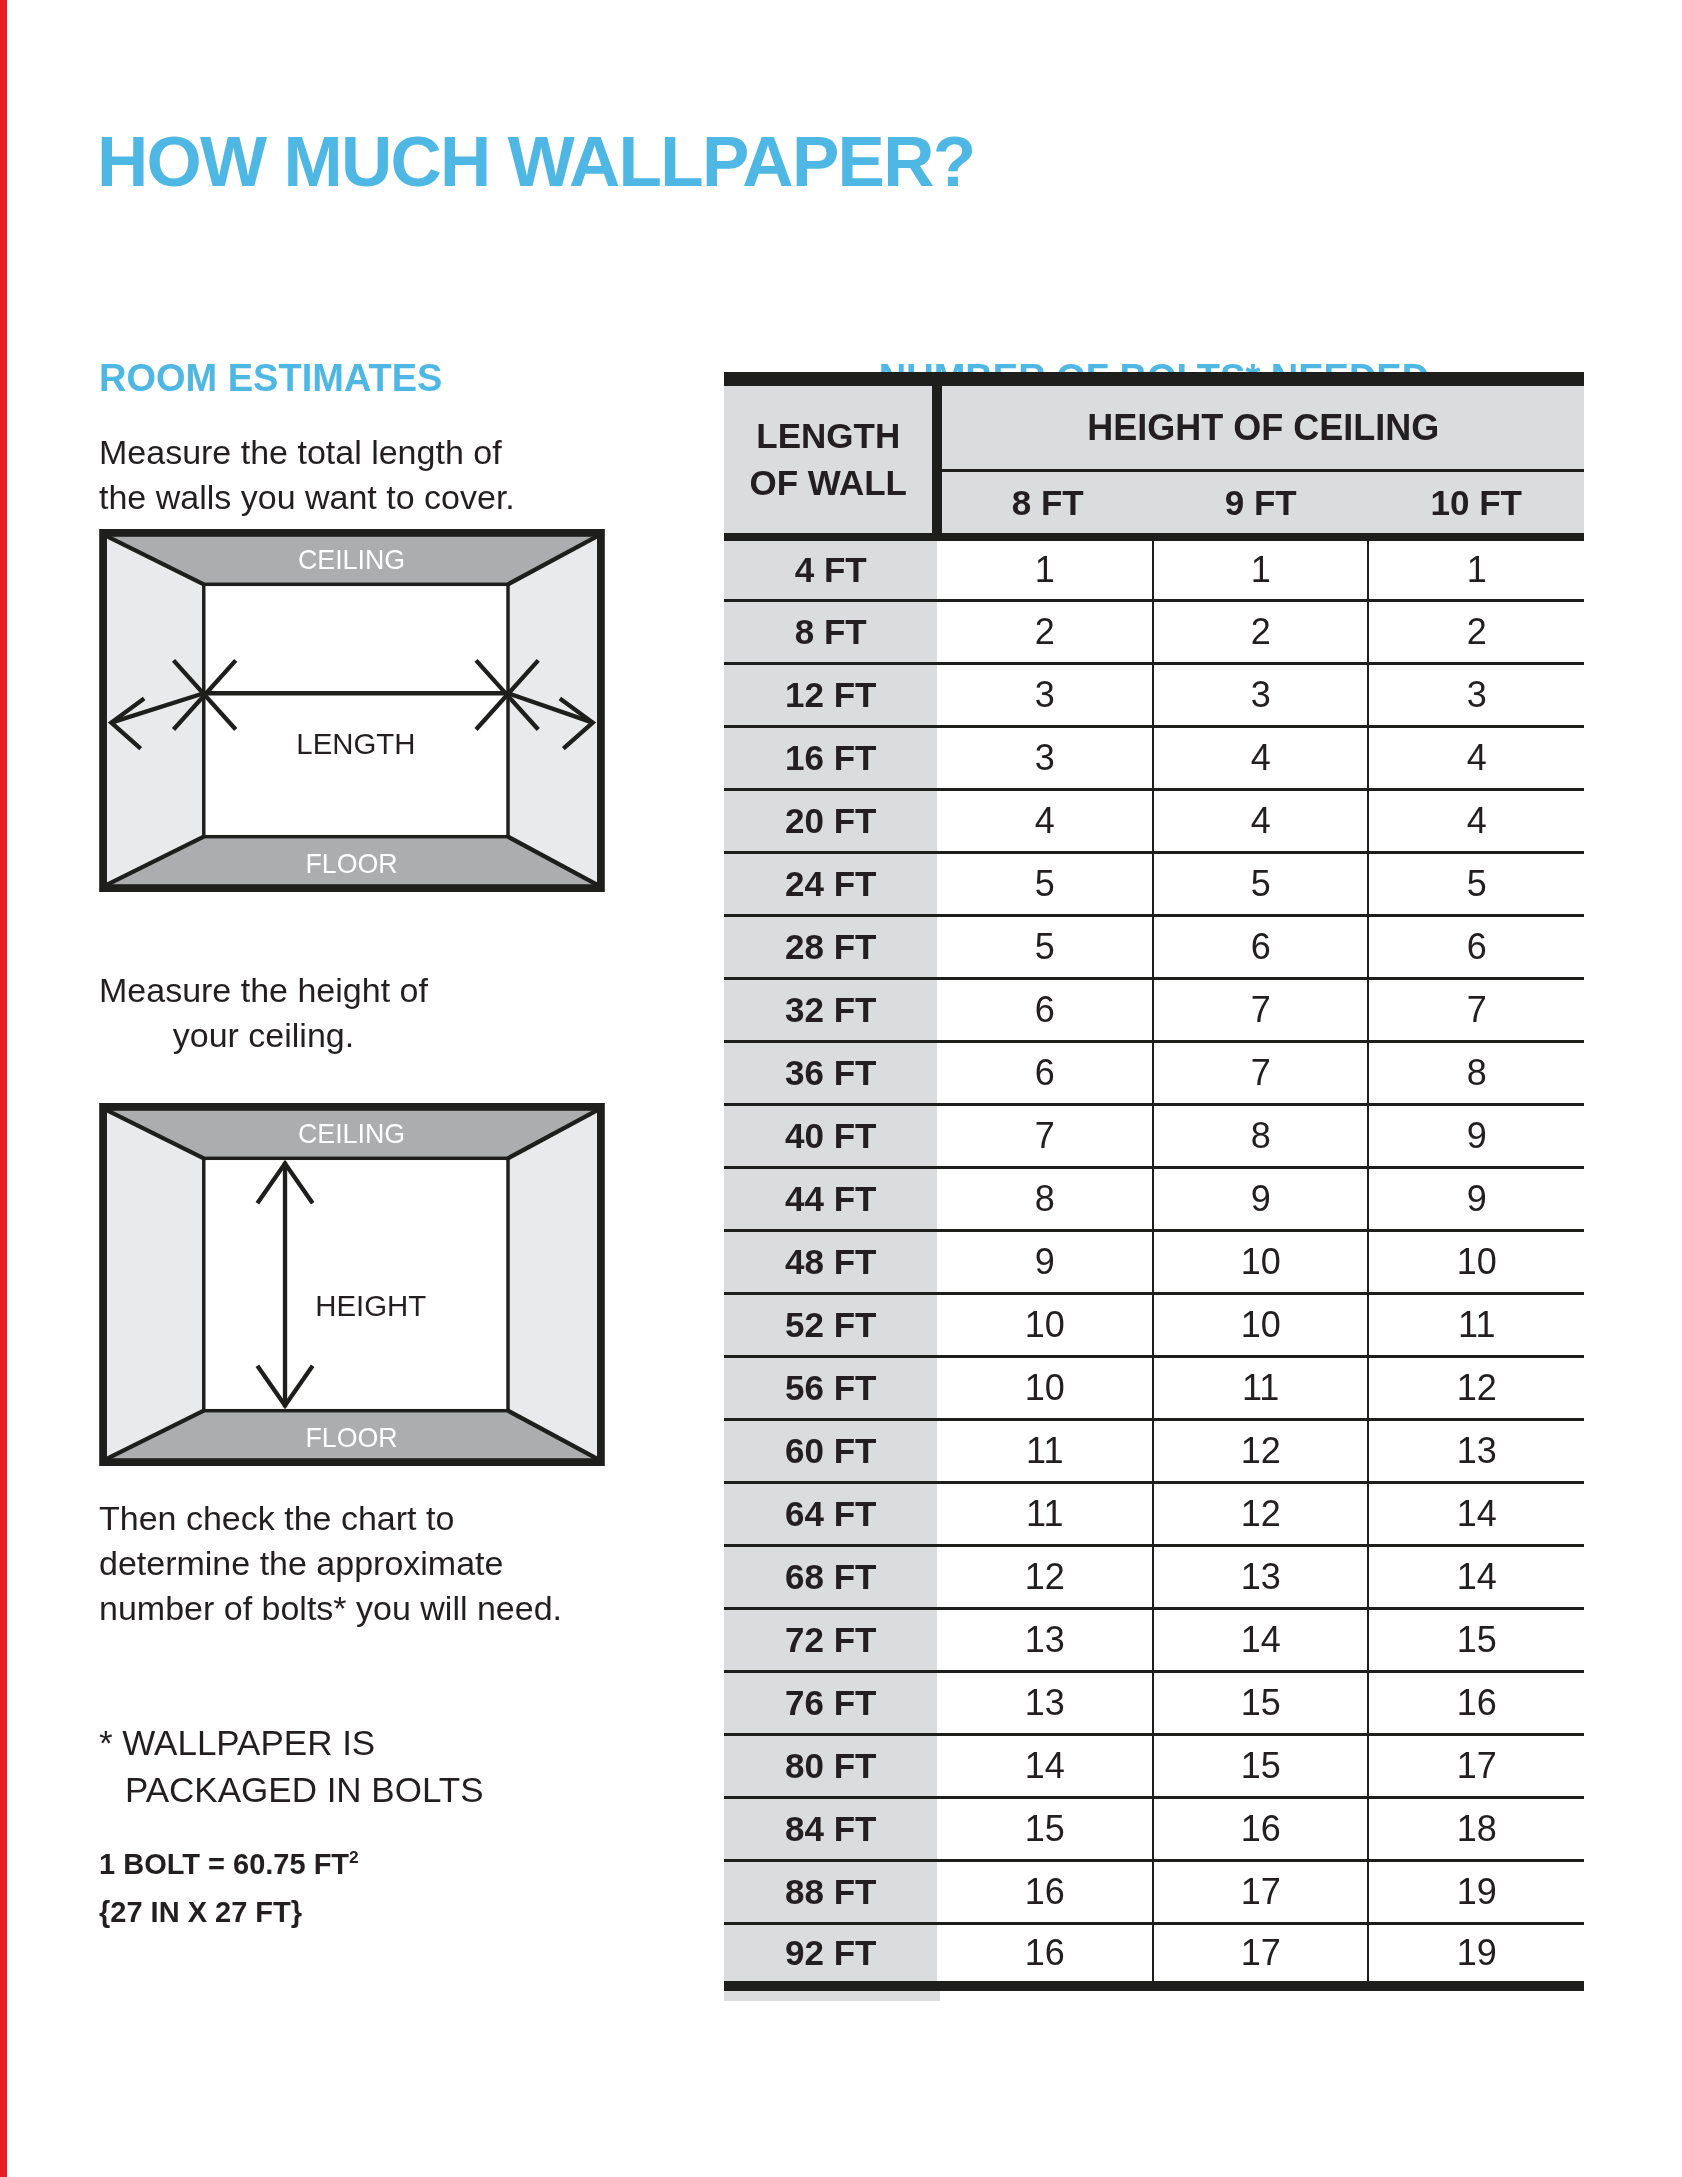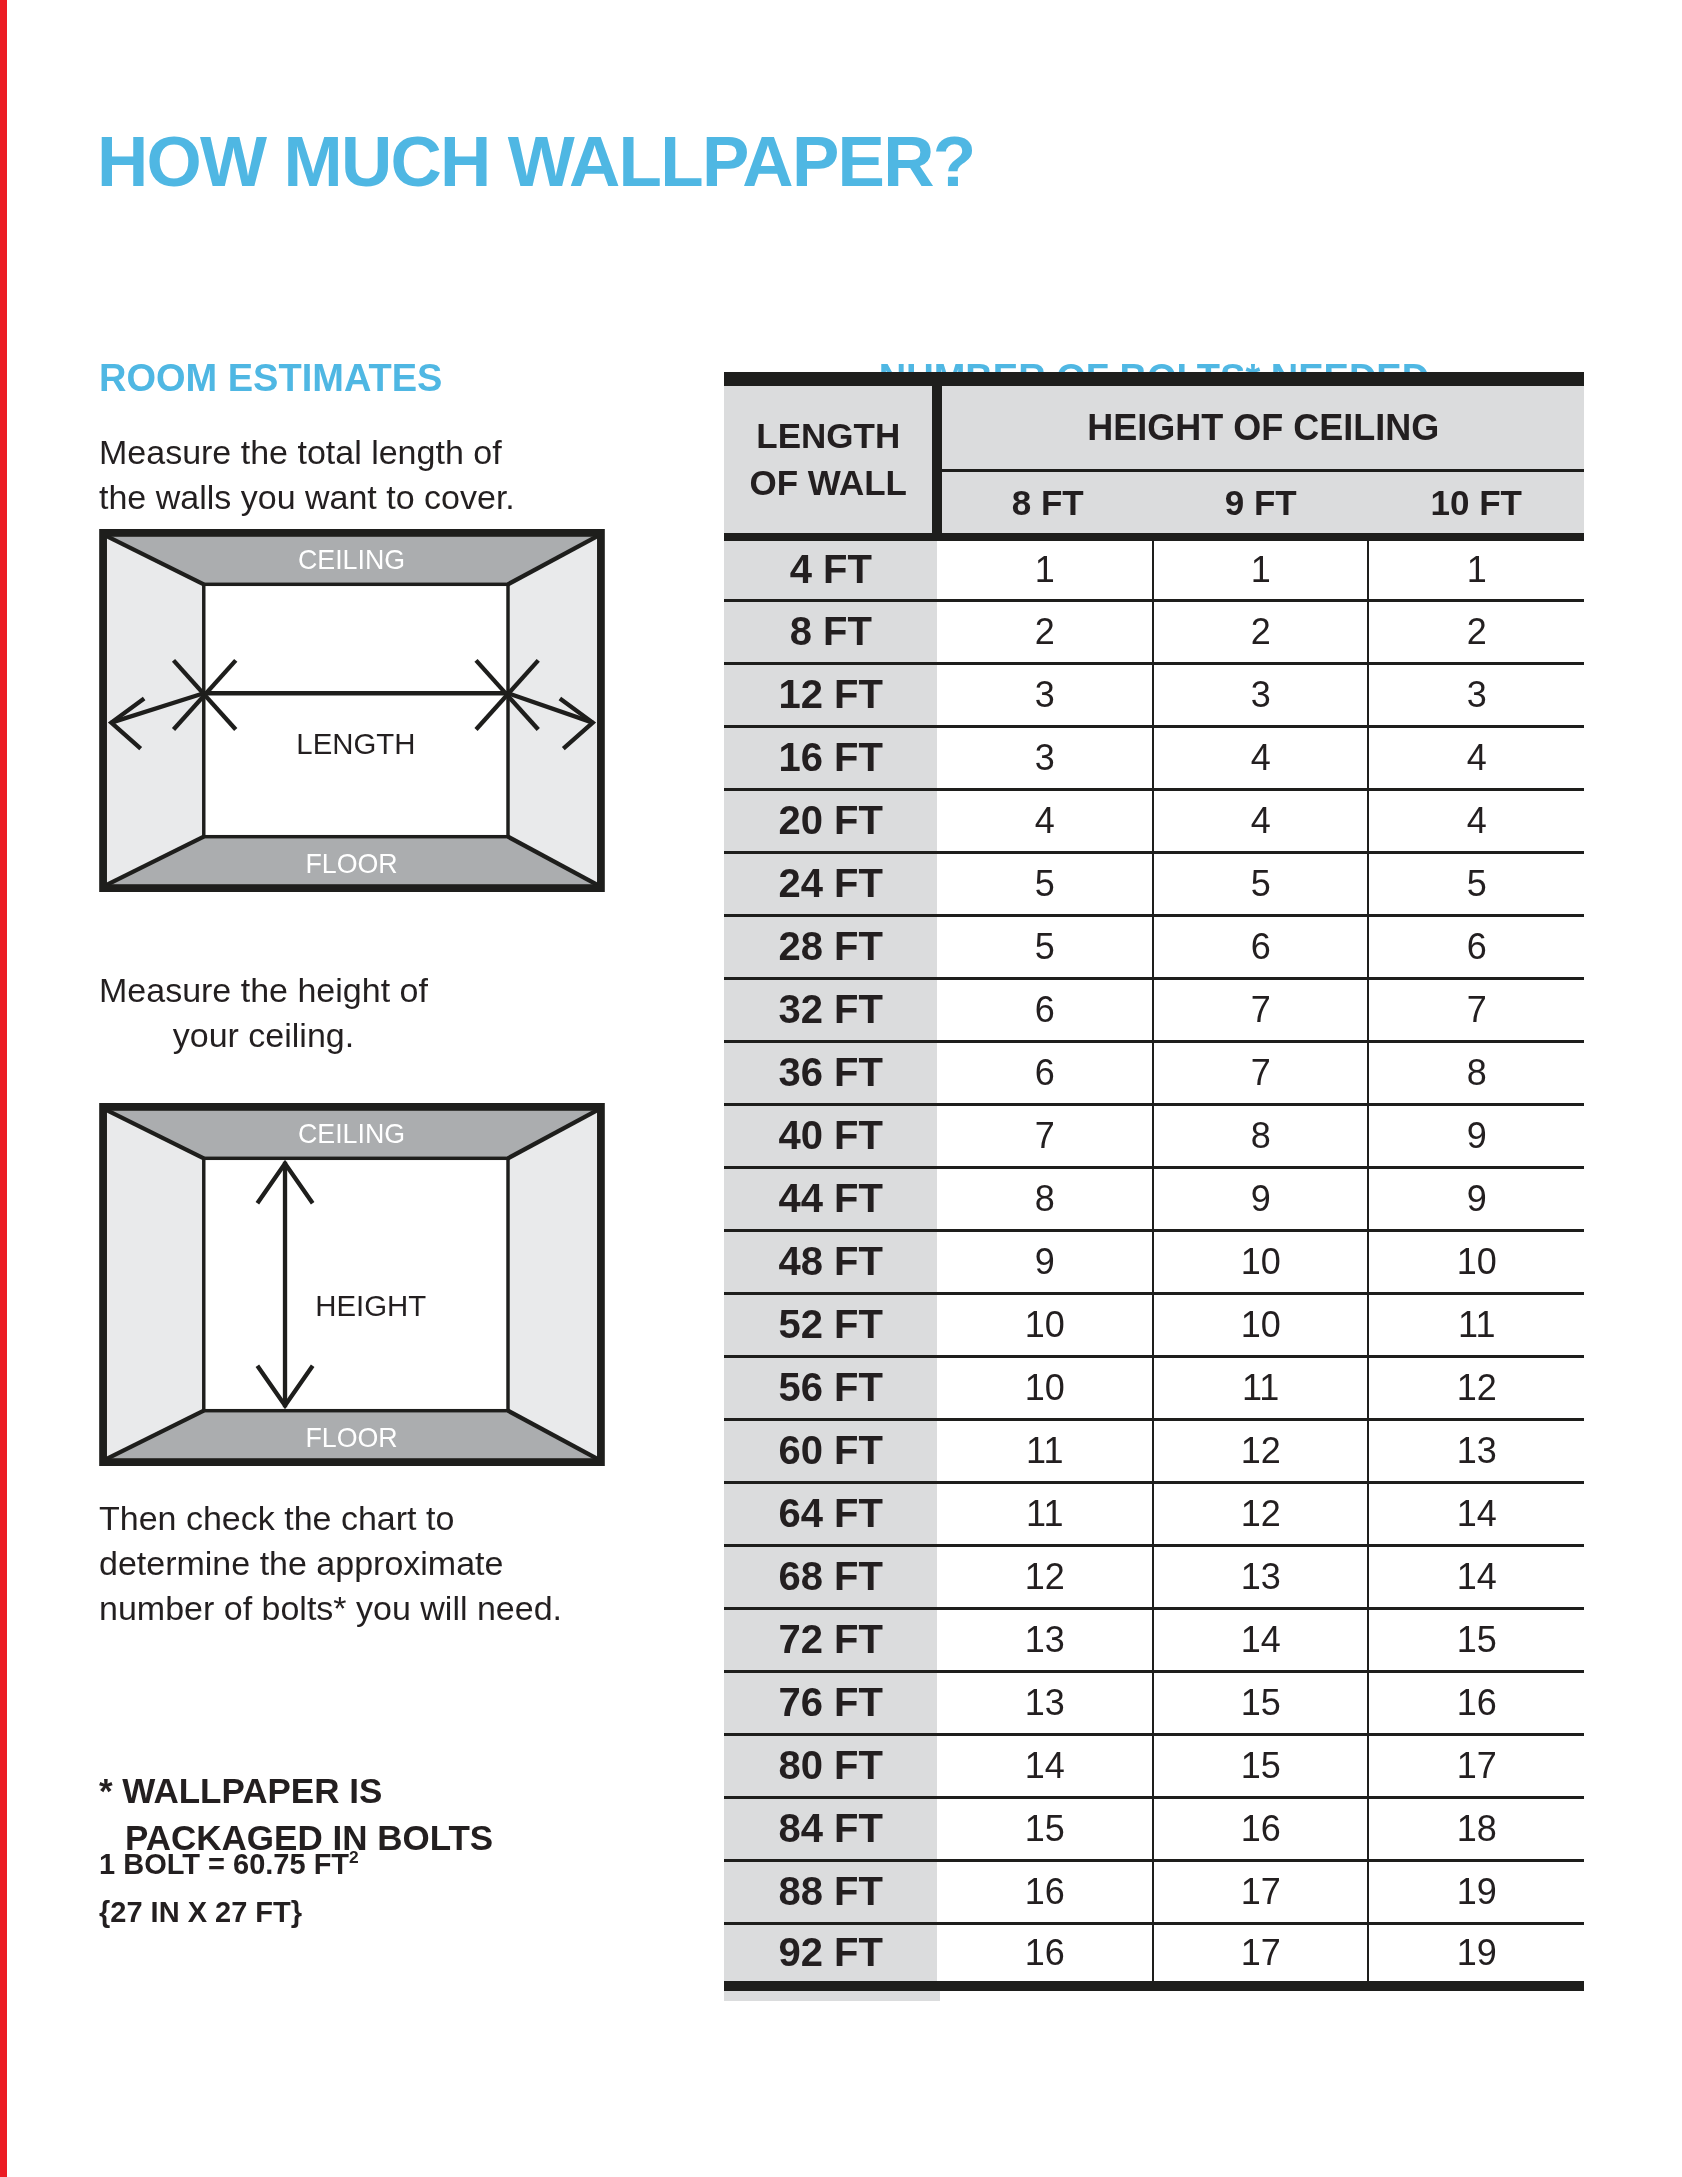--- a/index.html
+++ b/index.html
@@ -14,42 +14,42 @@
   
   .page-title{left:97px;top:73px;font-size:71px;font-weight:bold;color:#4FB7E3;letter-spacing:-1.7px;white-space:nowrap;}
   .sec-head{font-size:38px;font-weight:bold;color:#4FB7E3;white-space:nowrap;}
   .left-head{left:99px;top:325px;}
   .table-head{left:724px;top:325px;width:860px;text-align:center;}
   
   .para{font-size:34px;line-height:45px;color:#231F20;}
   .p1{left:99px;top:384px;margin-top:46px;}
   .p2{left:99px;top:968px;text-align:center;}
   .p3{left:99px;top:1496px;}
-  .footnote{left:99px;top:1719px;font-size:35px;line-height:47px;font-weight:bold;margin-top:48px;}
+  .footnote{left:99px;top:1719px;font-size:35px;line-height:47px;font-weight:normal;}
   .footnote .indent{padding-left:26px;}
   .boltspec{left:99px;top:1840px;font-size:29px;line-height:48px;font-weight:bold;}
   .boltspec sup{font-size:60%;vertical-align:super;line-height:0;}
   
   .diagram{width:506px;height:363px;}
   .d1{left:99px;top:529px;}
   .d2{left:99px;top:1103px;}
   
   .table-wrap{left:724px;top:372px;width:860px;}
   .tbar{width:860px;height:14px;background:#1E1E1C;}
   table{border-collapse:collapse;table-layout:fixed;width:860px;}
   col.c0{width:213px;}col.cv{width:215px;}
   th,td{padding:0;margin:0;}
   th.corner{background:#DBDCDD;border-right:10.4px solid #1E1E1C;font-size:35px;font-weight:bold;text-align:center;line-height:1.32;}
   th.group{background:#DBDCDD;border-bottom:3.5px solid #1E1E1C;font-size:36px;font-weight:bold;text-align:center;height:83px;}
   tr.sub th{background:#DBDCDD;font-size:35px;font-weight:bold;text-align:center;height:61px;}
   tbody tr{height:63px;}
   tbody th,tbody td{border-top:3.5px solid #1E1E1C;}
   tbody tr:first-child th,tbody tr:first-child td{border-top:8.6px solid #1E1E1C;}
   tbody tr:last-child th,tbody tr:last-child td{border-bottom:10.4px solid #1E1E1C;text-align:center;}
-  tbody th{background:#DBDCDD;font-weight:bold;font-size:40px;text-align:center;}
+  tbody th{background:#DBDCDD;font-weight:bold;font-size:35px;text-align:center;}
   tbody td{background:#ffffff;font-size:36px;font-weight:normal;text-align:center;}
   tbody td + td{border-left:2.6px solid #1E1E1C;}
   .under-tab{width:216px;height:10.4px;background:#DBDCDD;}
 </style>
 </head>
 <body>
 
 <div class="abs edge-stripe"></div>
 
 <h1 class="abs page-title">HOW MUCH WALLPAPER?</h1>

